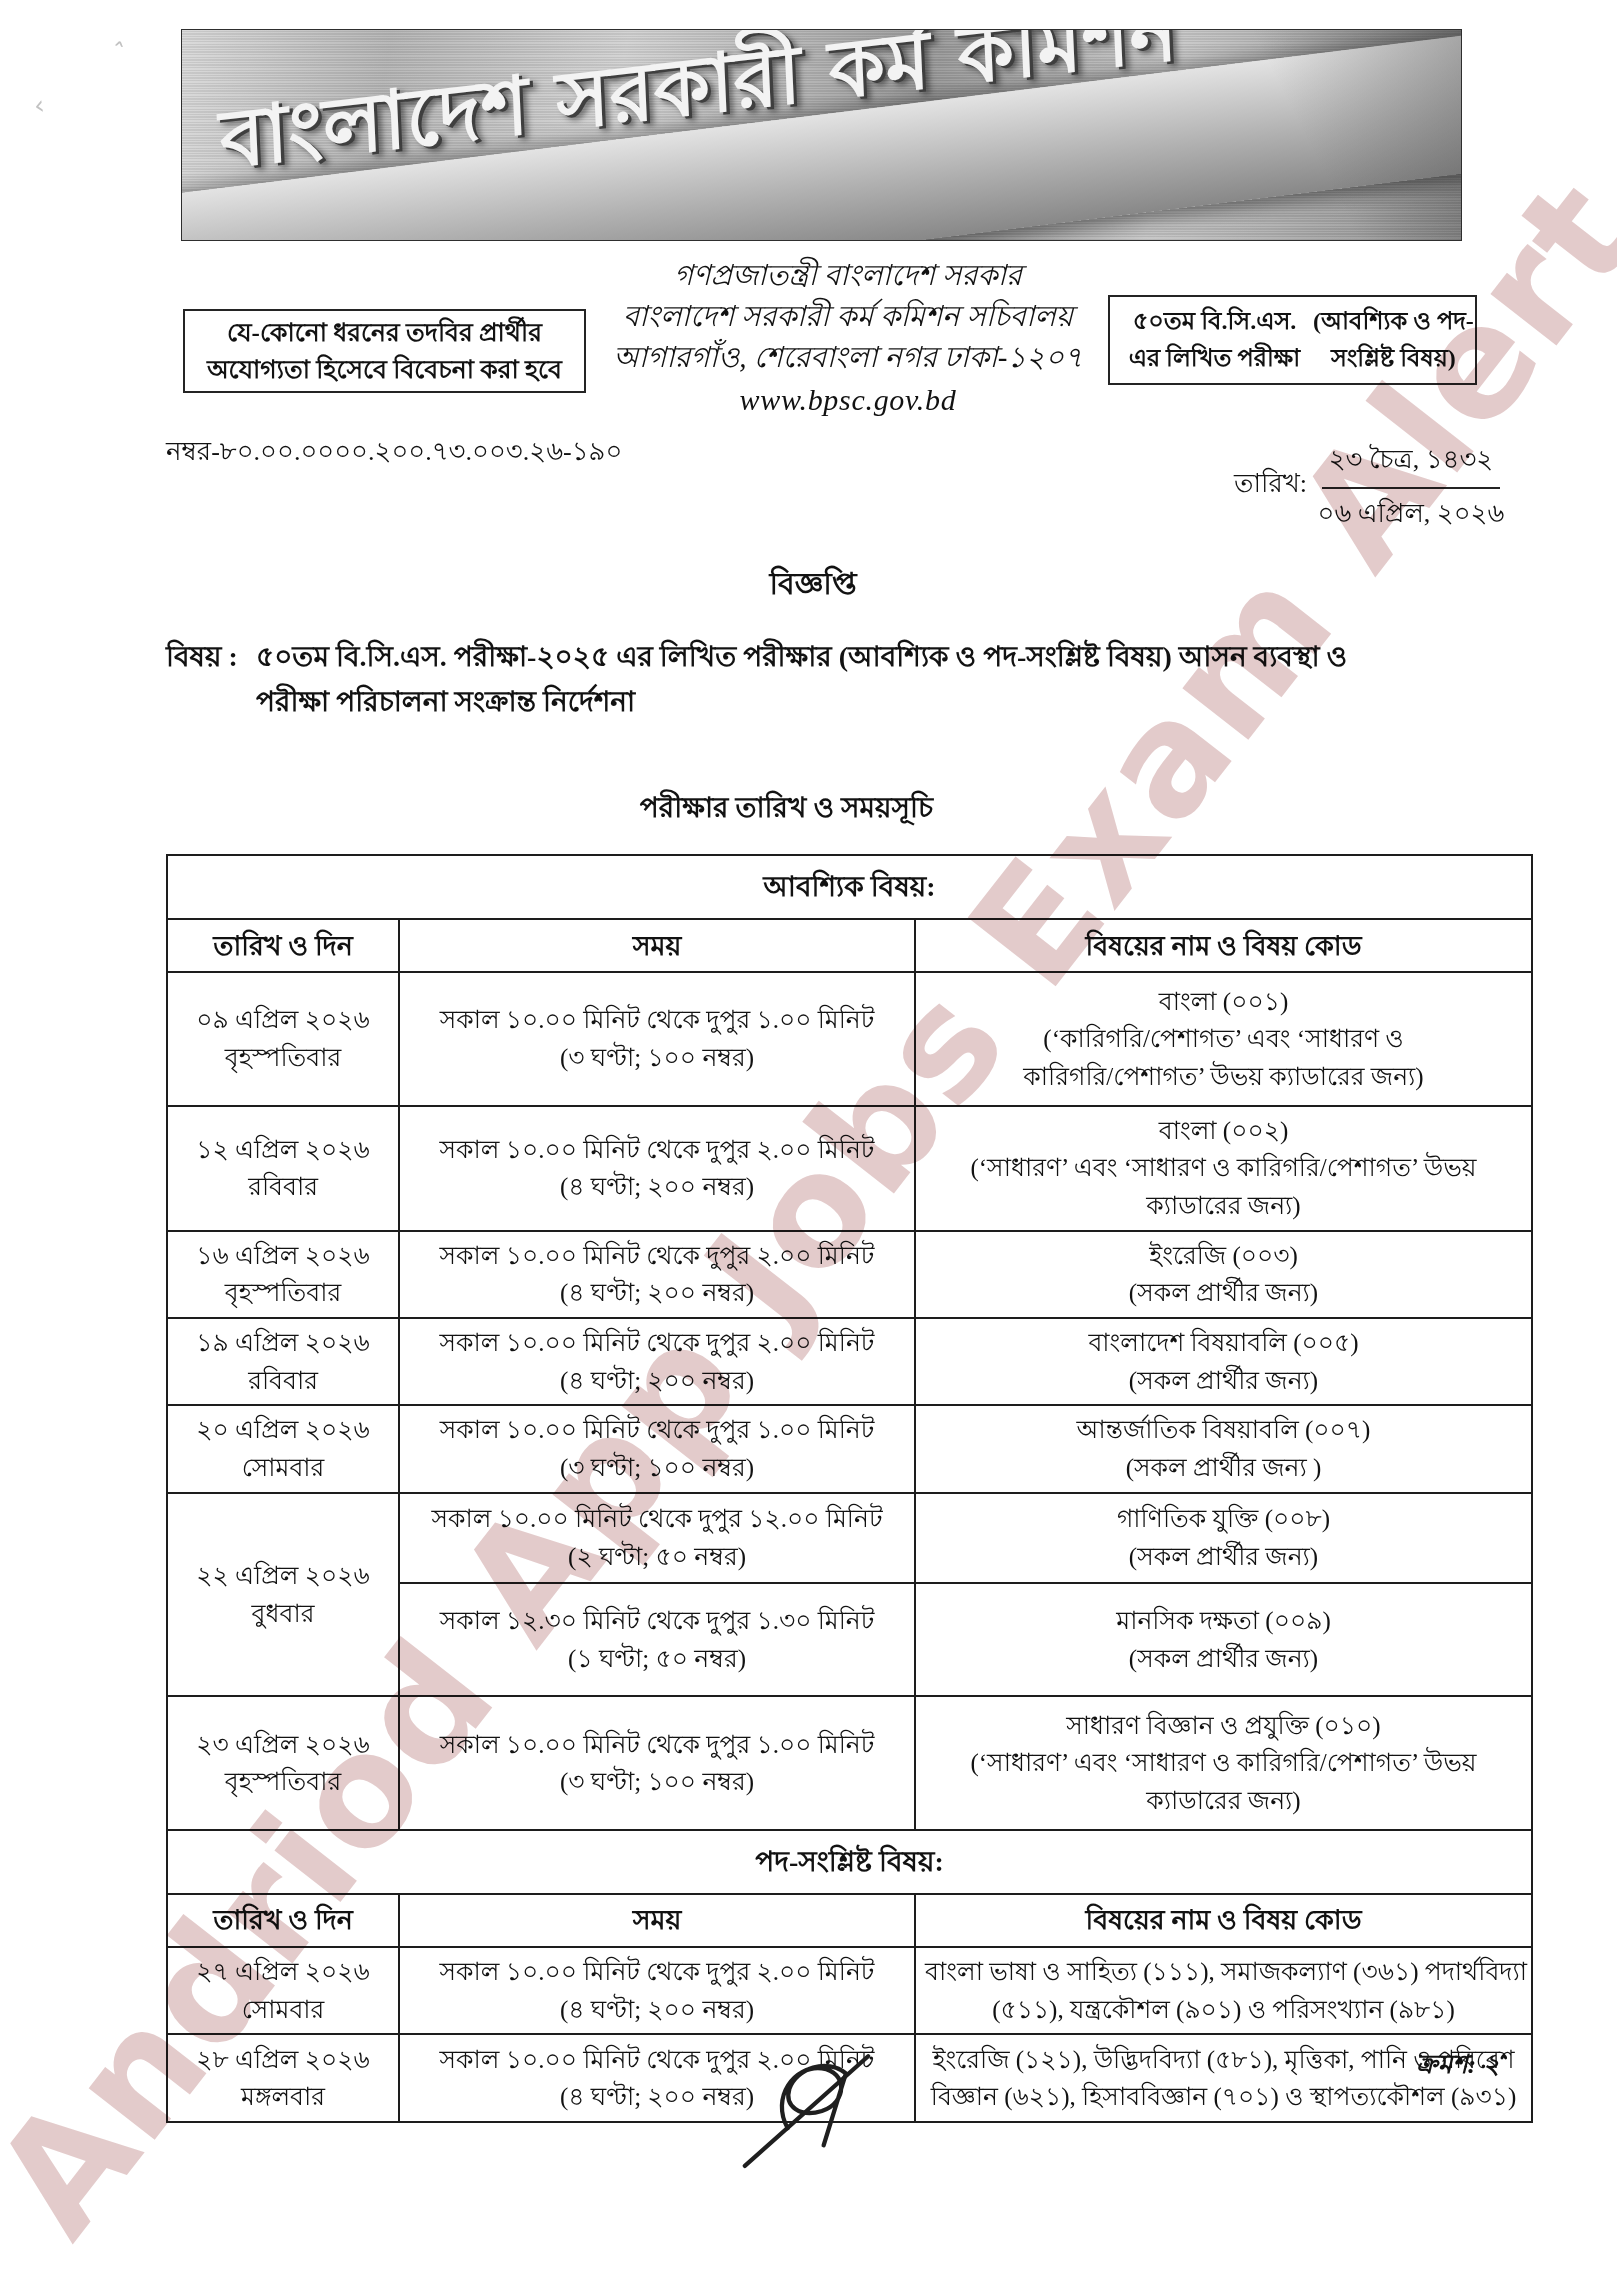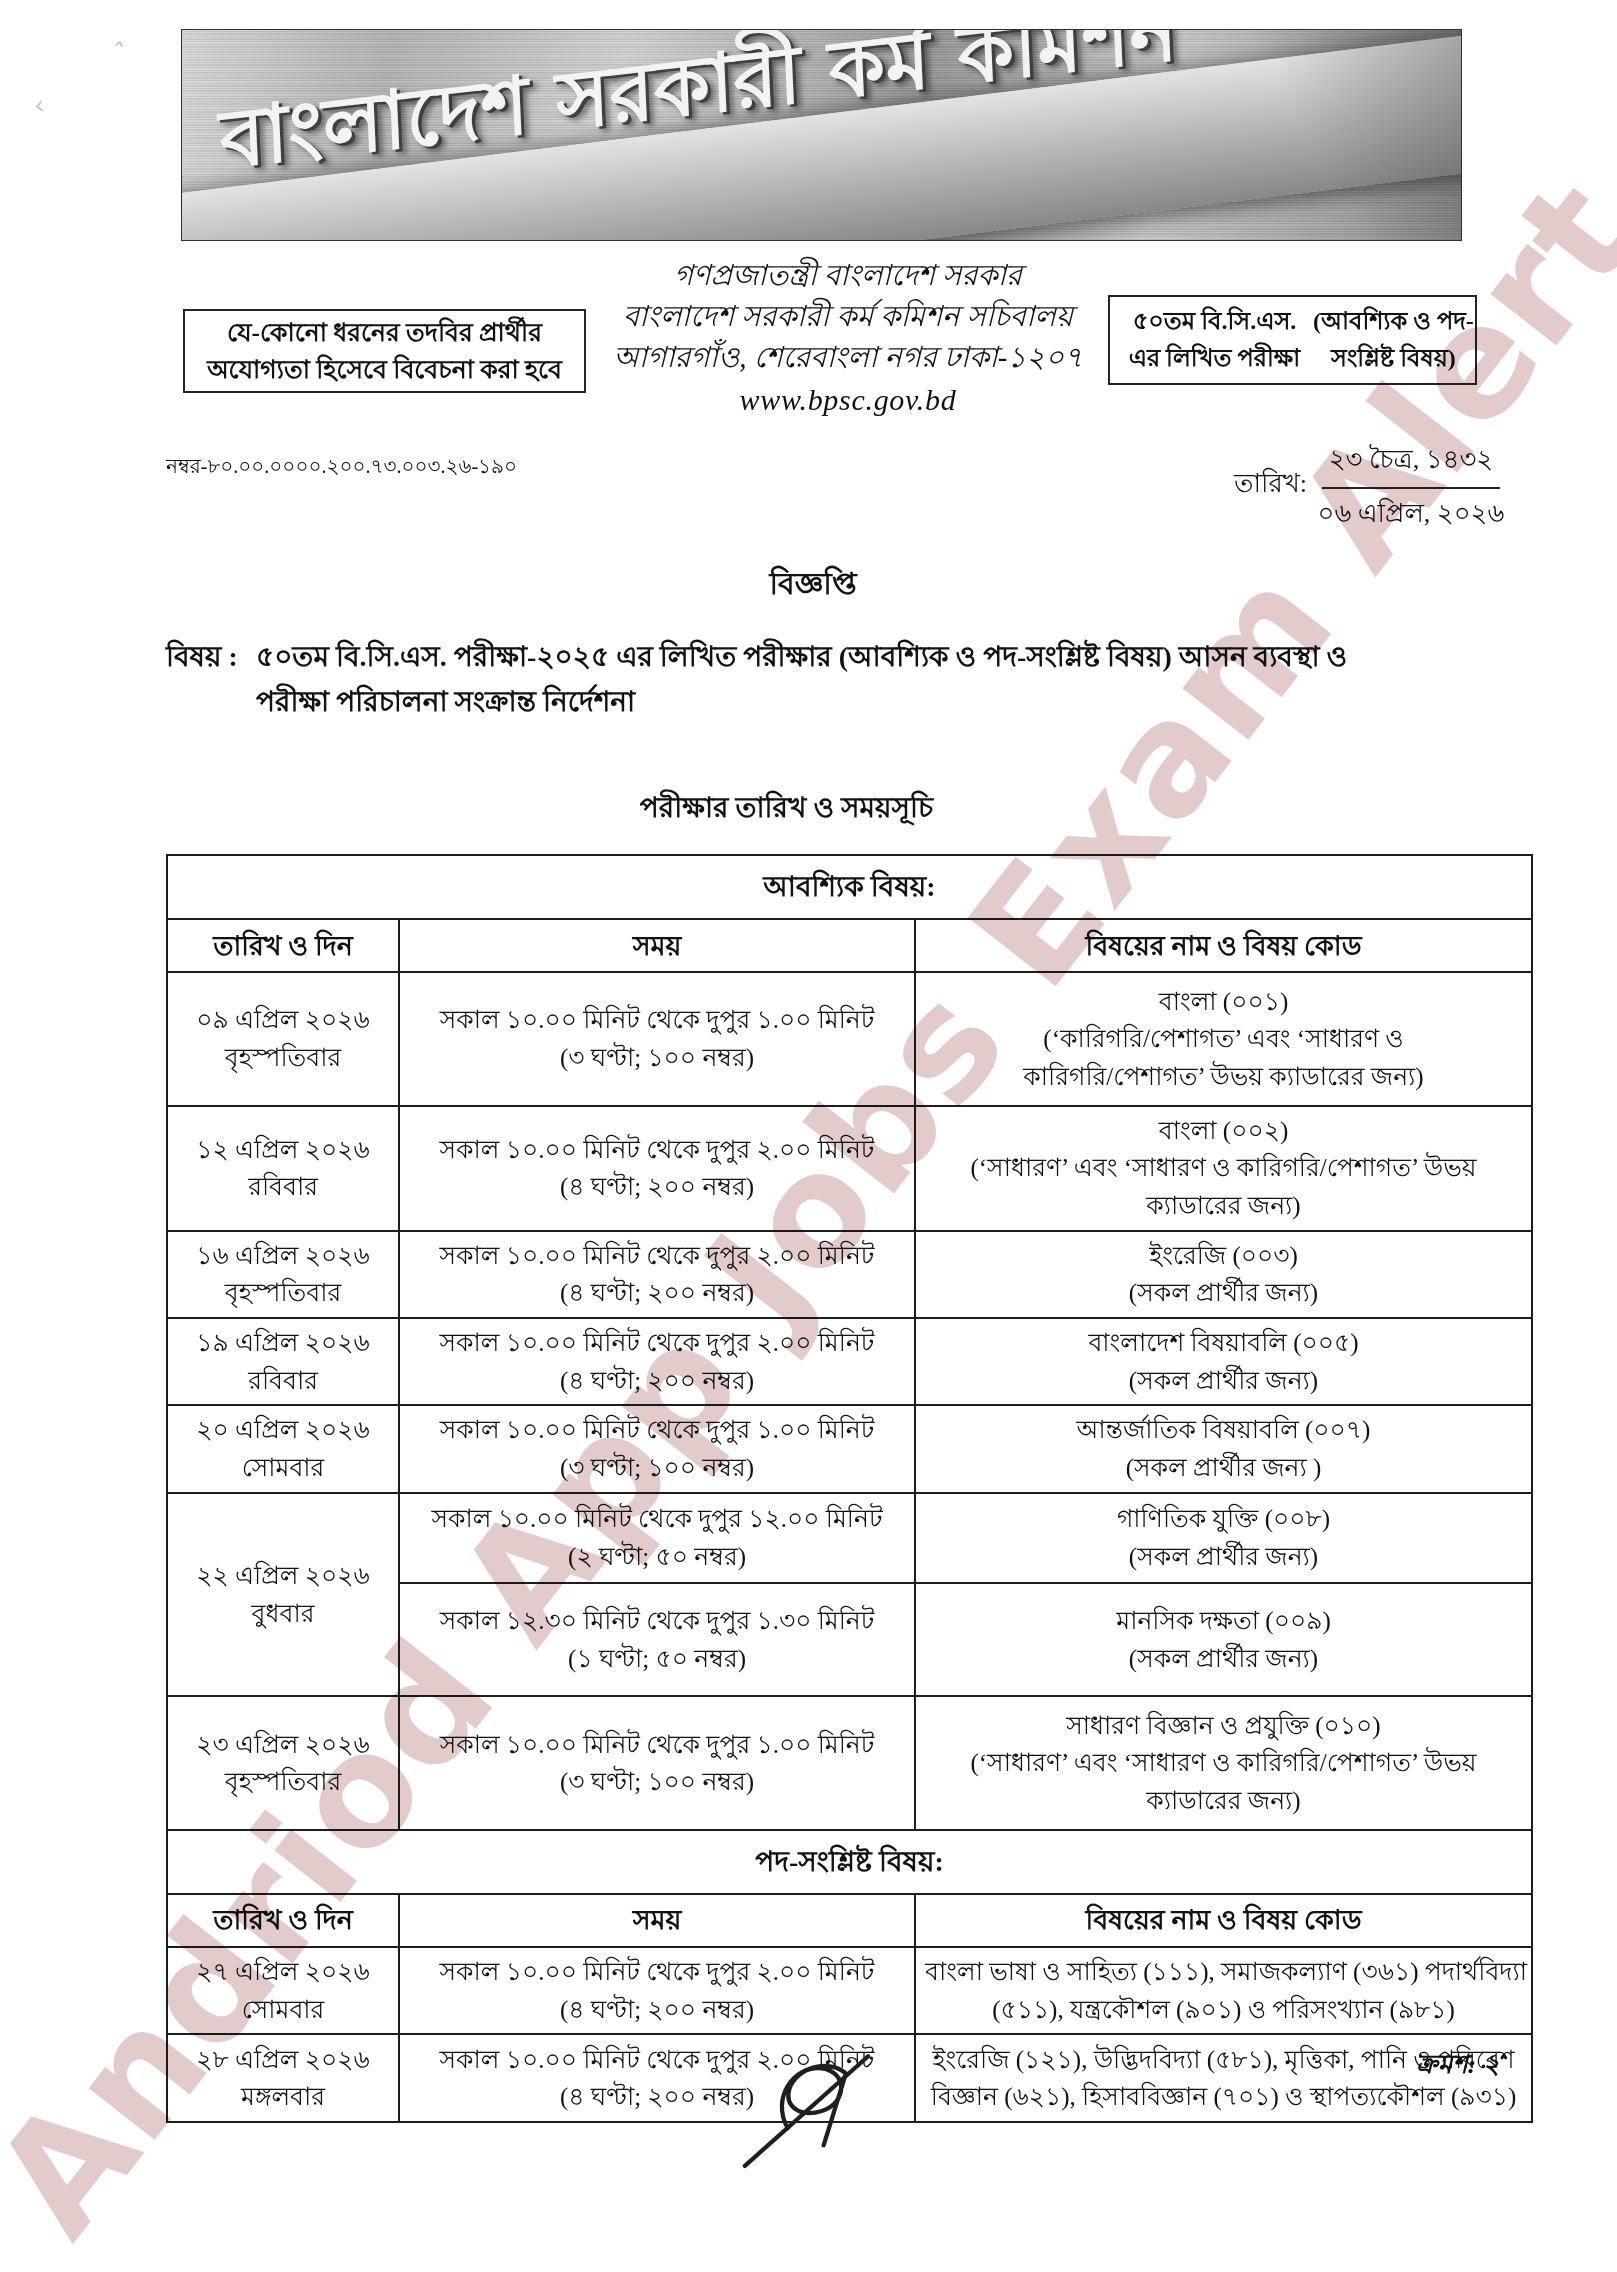--- a/index.html
+++ b/index.html
@@ -77,21 +77,21 @@
   }
   .center-head .site{font-size:30px;letter-spacing:0.7px;}
   .exam-box{
     position:absolute;left:1108px;top:295px;width:358px;height:86px;
     border:2.6px solid #242424;
     display:flex;flex-direction:row;justify-content:center;align-items:center;
     font-weight:bold;font-size:24px;line-height:1.55;text-align:center;padding-left:7px;
   }
 
   
-  .memo-number{position:absolute;left:166px;top:451px;font-size:20px;}
+  .memo-number{position:absolute;left:166px;top:431px;font-size:26px;}
   .date-wrap{position:absolute;left:1234px;top:433px;display:flex;align-items:center;gap:10.4px;font-size:26px;}
   .date-frac{display:flex;flex-direction:column;align-items:center;margin-top:6px;}
   .date-top{padding:0 6.5px 3.9px 6.5px;border-bottom:2px solid #242424;}
   .date-bottom{padding-top:3.9px;}
 
   
   .notice-title{position:absolute;left:4px;top:560px;width:1618px;text-align:center;font-weight:bold;font-size:30px;}
   .subject{position:absolute;left:166px;top:634px;width:1377px;font-weight:bold;font-size:28px;line-height:1.62;}
   .subject-label{display:inline-block;width:90px;}
   .subject-line2{margin-left:90px;}

